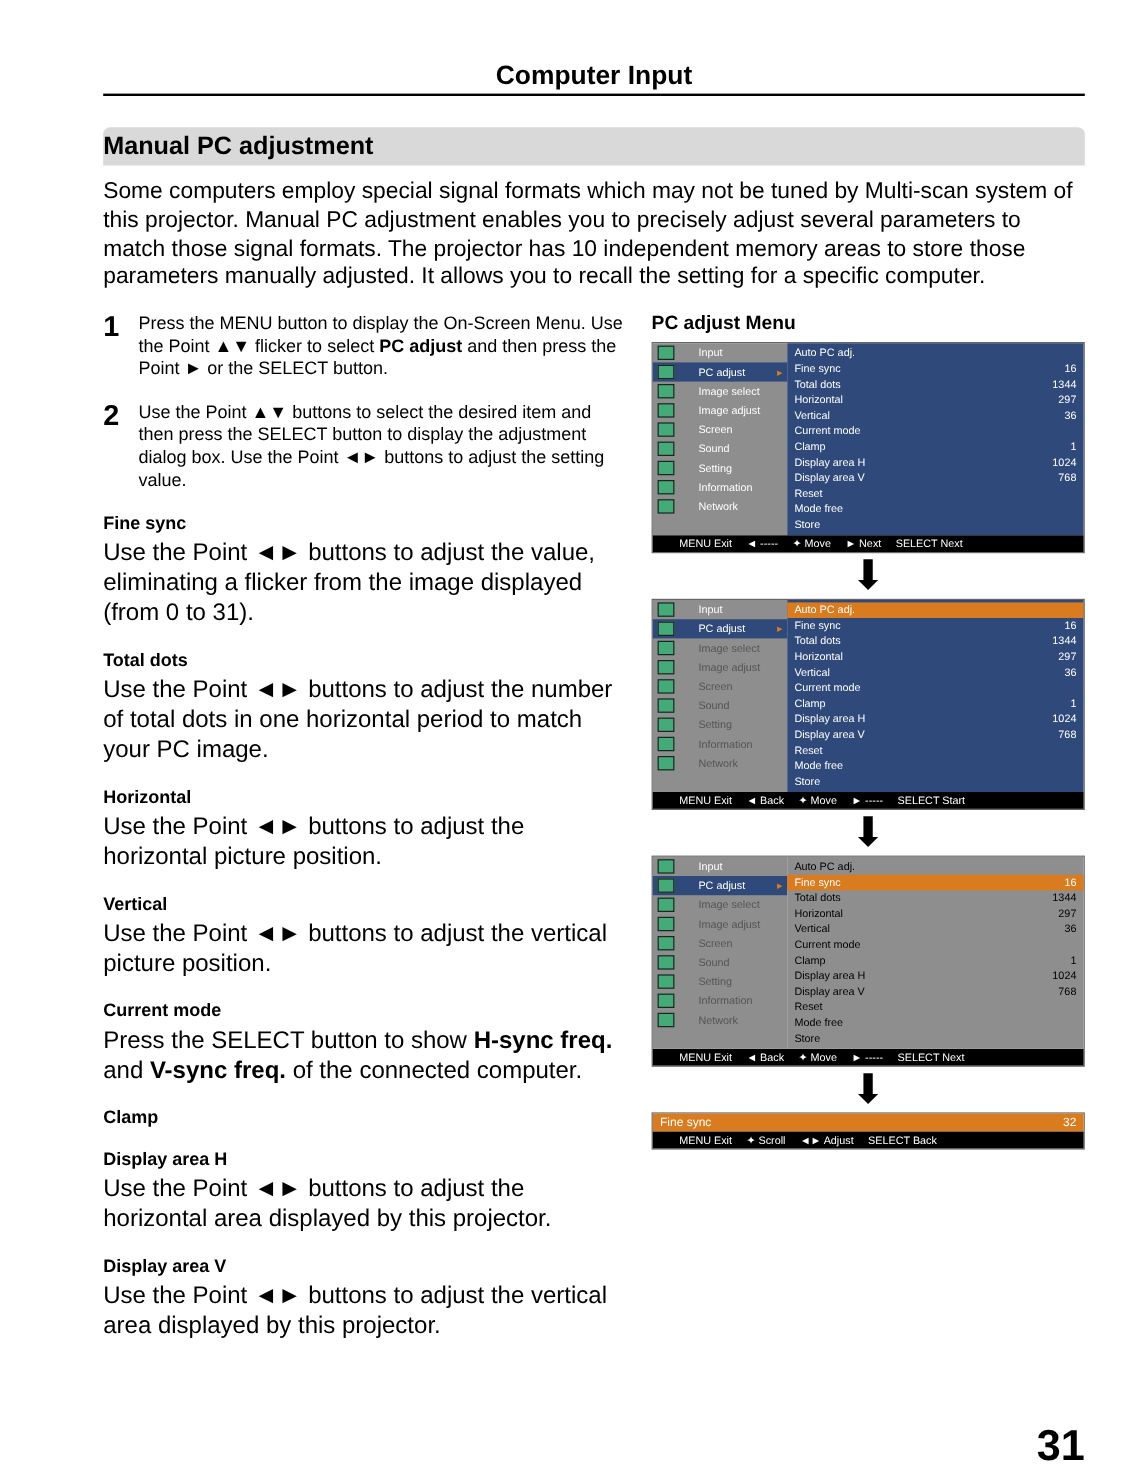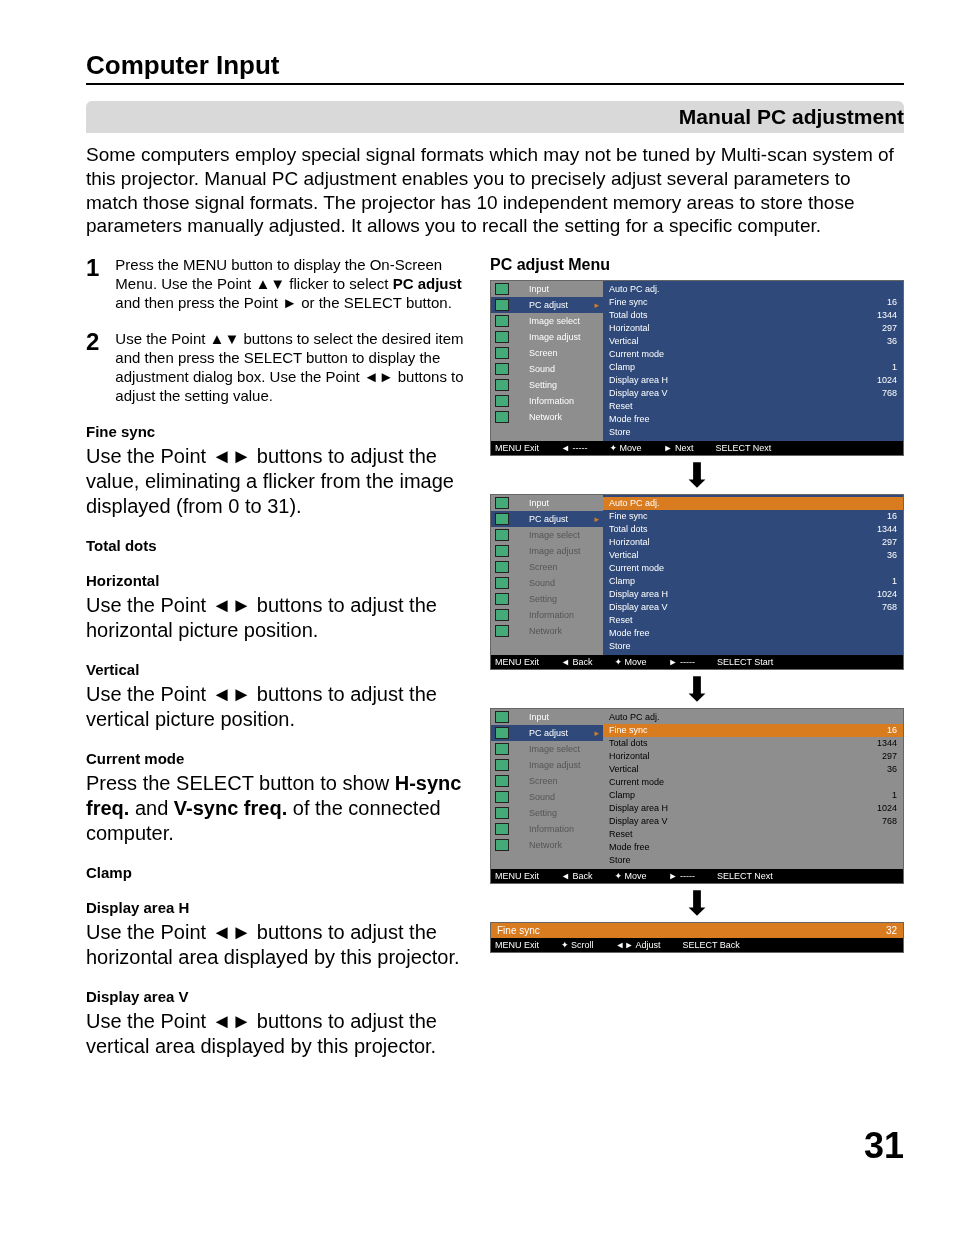--- a/index.html
+++ b/index.html
@@ -1,41 +1,41 @@
 <!DOCTYPE html>
 <html><head>
 <meta charset="utf-8">
 <style>
   body{margin:0;font-family:Arial,Helvetica,sans-serif;width:954px;background:#fff;color:#000}
   .page{padding:50px 50px 20px 86px;box-sizing:border-box}
-  .hdr{border-bottom:2px solid #000;text-align:left;font-weight:bold;font-size:26px;padding-bottom:2px;margin-bottom:16px}
-  .title-bar{background:#d9d9d9;border-radius:6px 6px 0 0;text-align:right;font-weight:bold;font-size:21px;padding:4px 0;margin-bottom:10px}
+  .hdr{border-bottom:2px solid #000;text-align:center;font-weight:bold;font-size:22px;padding-bottom:2px;margin-bottom:26px}
+  .title-bar{background:#d9d9d9;border-radius:6px 6px 0 0;text-align:left;font-weight:bold;font-size:21px;padding:4px 0;margin-bottom:10px}
   .intro{font-size:19px;margin-bottom:18px;line-height:1.25}
   .two-col{display:flex;gap:24px}
   .left{flex:1;min-width:0}
-  .right{width:414px;flex:none}
+  .right{width:361px;flex:none}
   .step{display:flex;gap:16px;margin-bottom:18px}
   .step-num{font-weight:bold;font-size:24px;line-height:1}
   .step-body{font-size:15px;line-height:1.25}
   .sect h4{font-weight:bold;font-size:15px;margin:18px 0 4px}
   .sect p{font-size:20px;margin:0 0 10px;line-height:1.25}
   .pc-title{font-weight:bold;font-size:16px;margin-bottom:6px}
   
   .panel{border:1px solid #666;font-size:9px;color:#fff;margin-bottom:4px}
   .panel-body{display:flex}
   .menu-col{width:112px;background:#8e8e8e}
   .menu-col .mi{display:flex;align-items:center;gap:20px;padding:2px 4px}
   .menu-col .mi .ico{width:12px;height:10px;background:#4a7;display:inline-block;border:1px solid #222}
   .menu-col .sel{background:#2f4a7a}
   .menu-col .dim{color:#555}
   .vals{flex:1;background:#2f4a7a;padding:2px 6px}
   .vals.grey{background:#8e8e8e;color:#000}
   .vals div{display:flex;justify-content:space-between;line-height:13px}
   .vals .hl{background:#d97b1f;margin:0 -6px;padding:0 6px;color:#fff}
-  .status{background:#000;color:#fff;font-size:9px;display:flex;padding:2px 4px;gap:22px}
+  .status{background:#000;color:#fff;font-size:9px;display:flex;padding:2px 22px;gap:12px}
   .status span{white-space:nowrap}
   .arrow{text-align:center;font-size:34px;line-height:1;margin:-2px 0 2px}
   .adj-bar .hl{background:#d97b1f;color:#fff;display:flex;justify-content:space-between;padding:2px 6px;font-size:10px}
   .pg-num{text-align:right;font-weight:bold;font-size:36px;margin-top:56px}
   b{font-weight:bold}
 </style>
 </head>
 <body>
 
 <div class="page">
@@ -53,20 +53,21 @@
         <div class="step-num">2</div>
         <div class="step-body">Use the Point ▲▼ buttons to select  the desired item and then press the SELECT button to display the adjustment dialog box. Use the Point ◄► buttons to adjust the setting value.</div>
       </div>
 
       <div class="sect">
         <h4>Fine sync</h4>
         <p>Use the Point ◄► buttons to adjust the value, eliminating a flicker from the image displayed (from 0 to 31).</p>
       </div>
       <div class="sect">
         <h4>Total dots</h4>
+        <p>Use the Point ◄► buttons to adjust the number of total dots in one horizontal period to match your PC image.</p>
       </div>
       <div class="sect">
         <h4>Horizontal</h4>
         <p>Use the Point ◄► buttons to adjust the horizontal picture position.</p>
       </div>
       <div class="sect">
         <h4>Vertical</h4>
         <p>Use the Point ◄► buttons to adjust the vertical picture position.</p>
       </div>
       <div class="sect">

